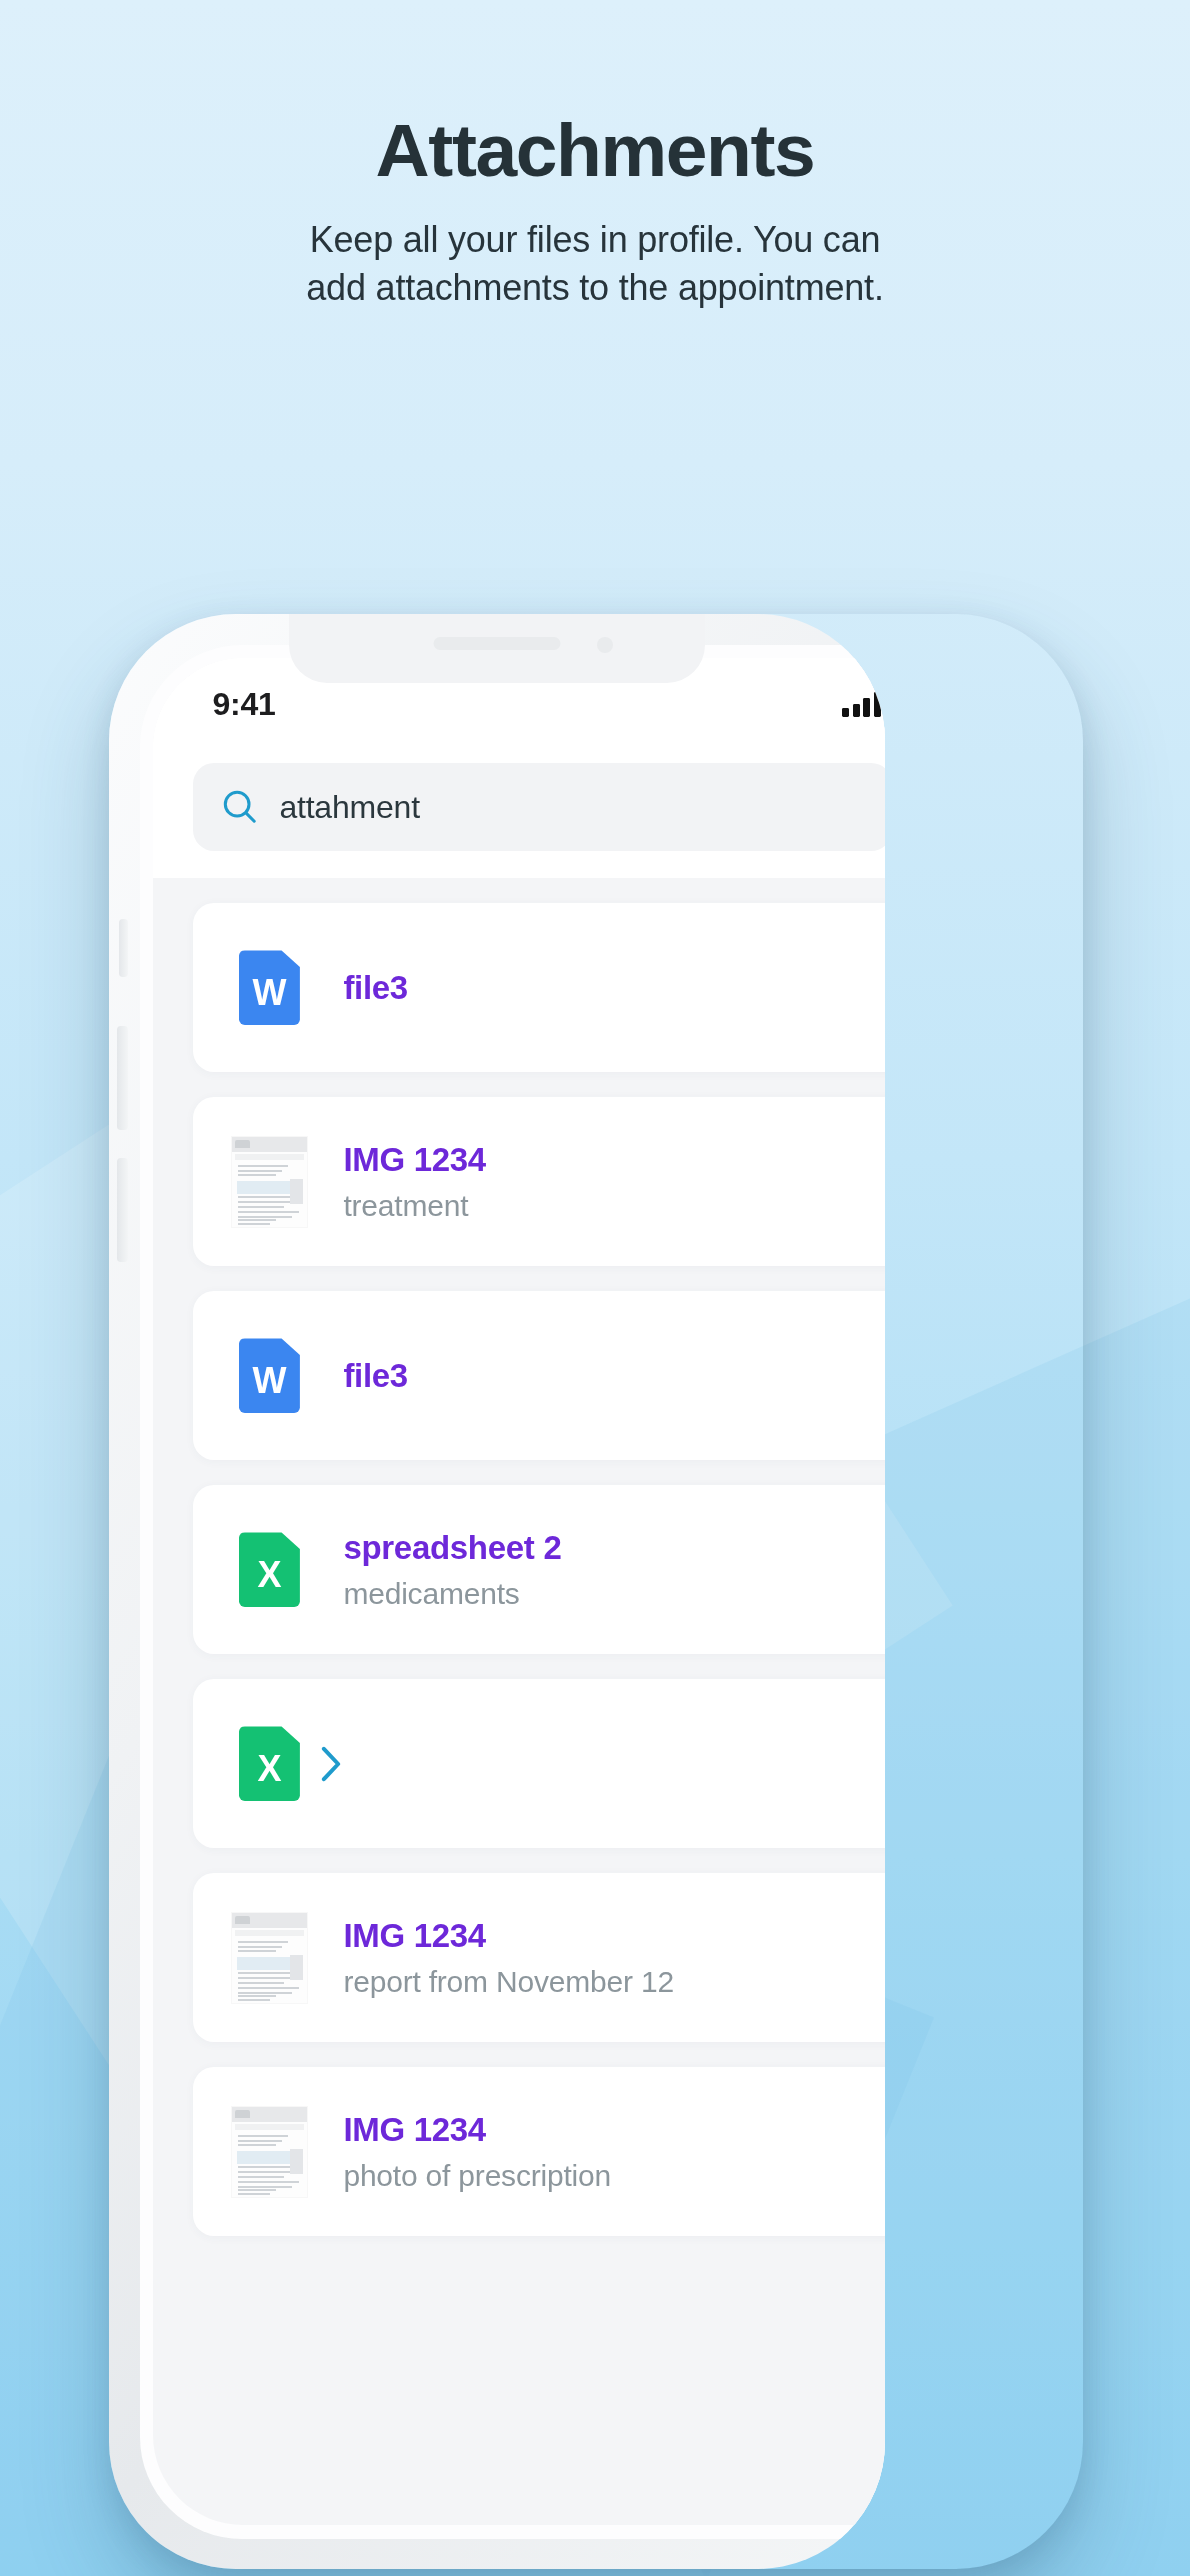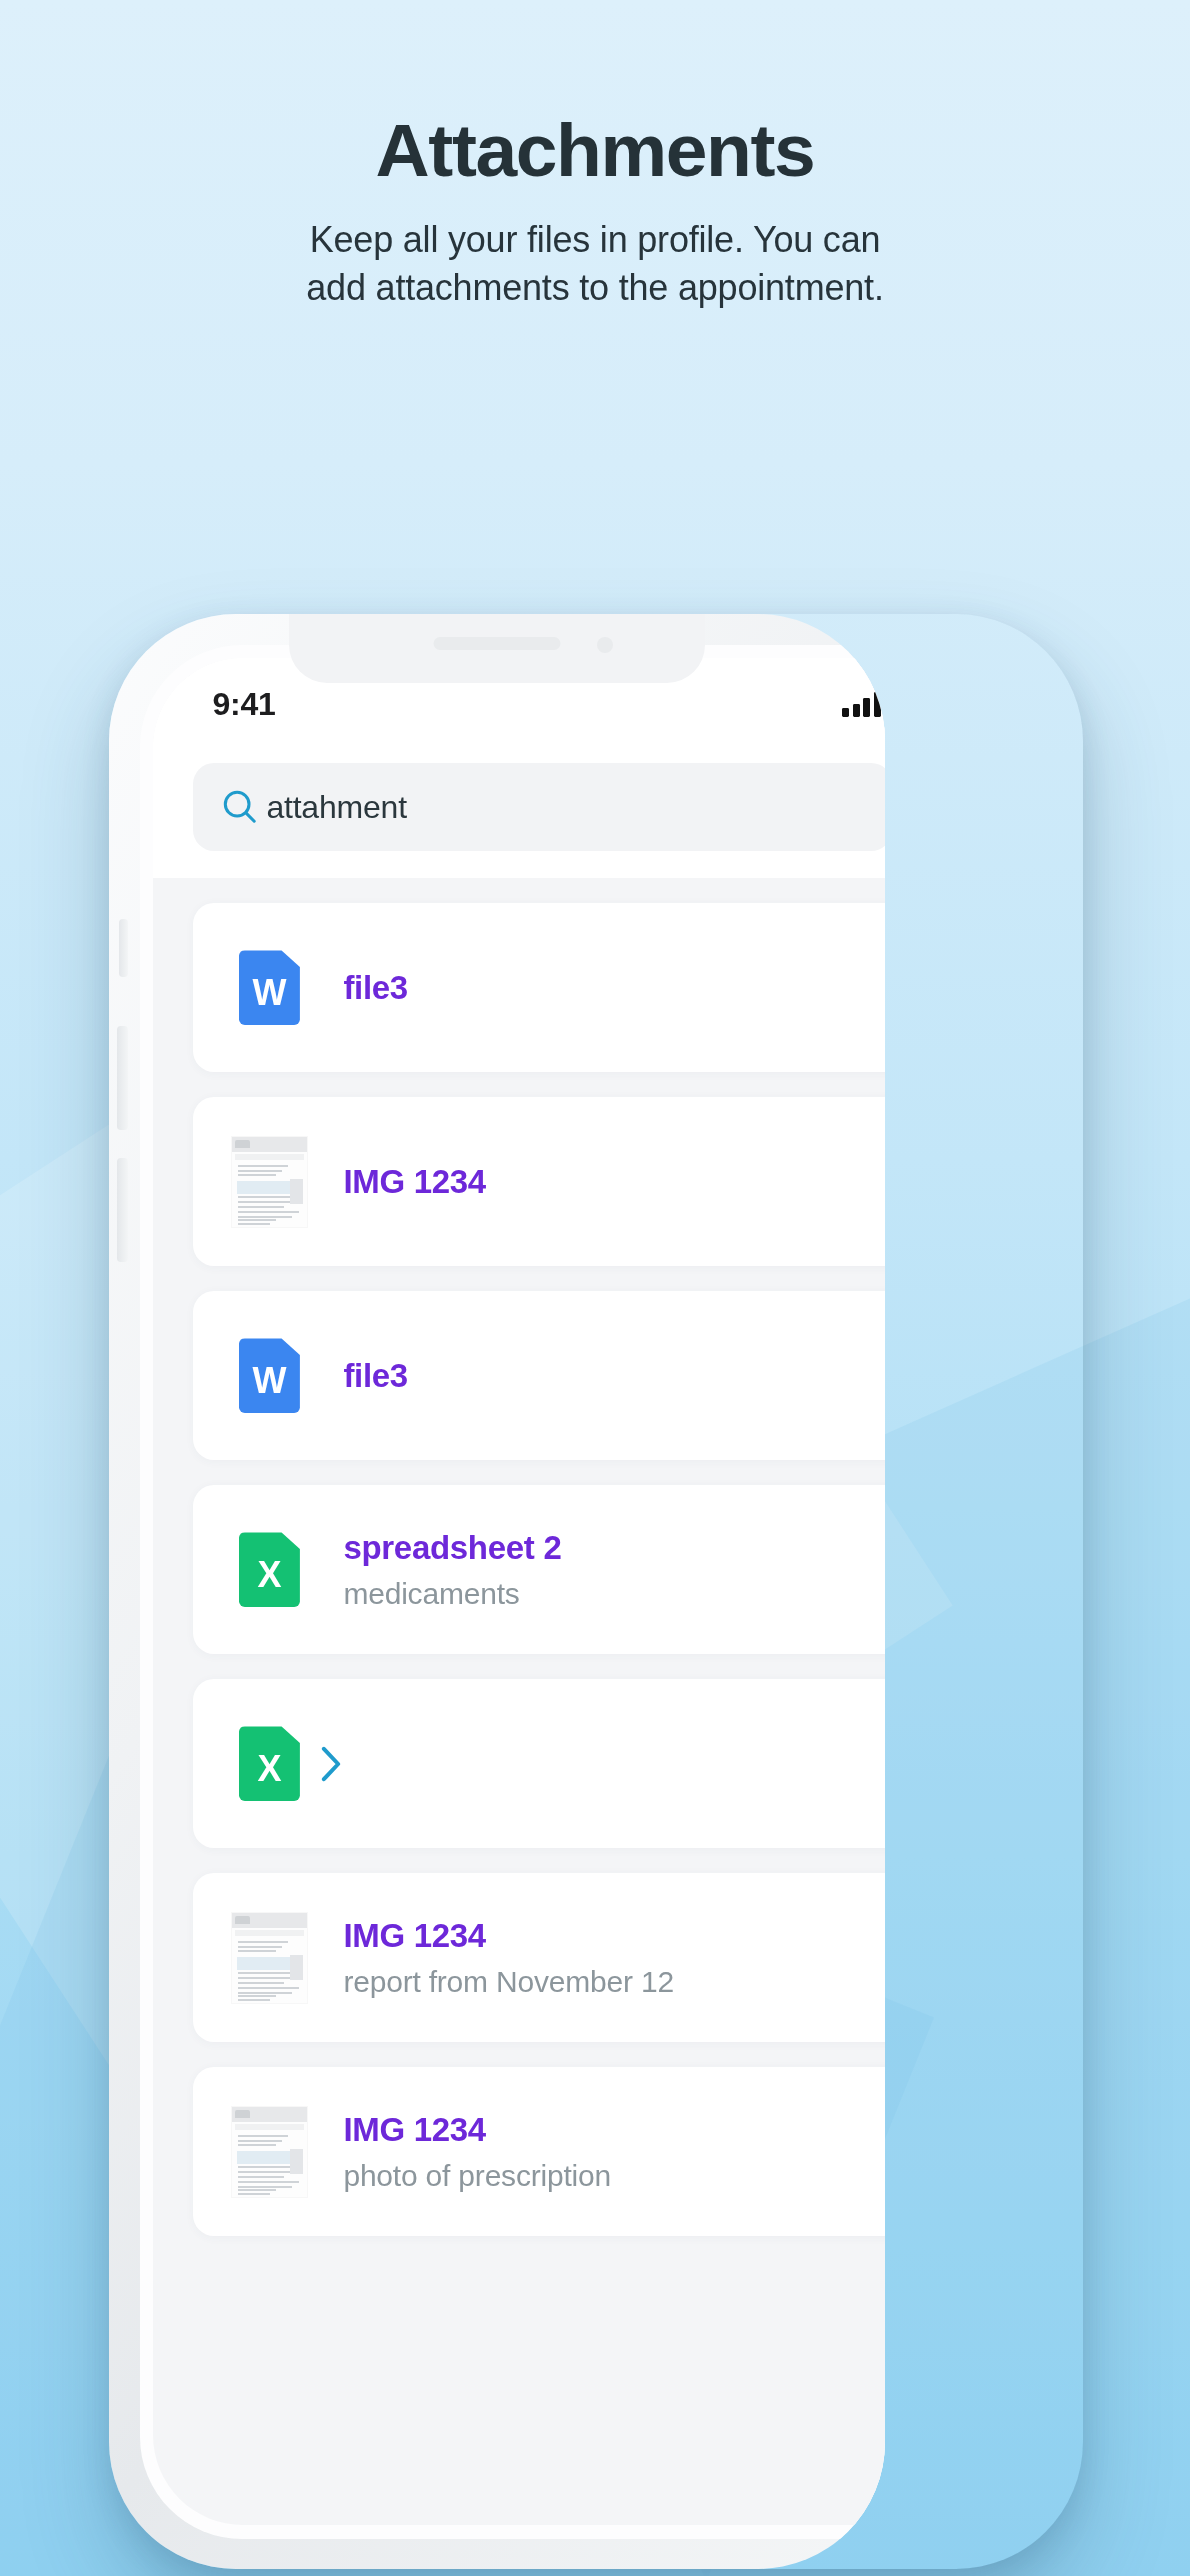--- a/index.html
+++ b/index.html
@@ -175,21 +175,21 @@
     background: #5b7fae;
   }
 
   
   .search-row {
     display: flex; align-items: center; gap: 19px;
     padding: 0 40px;
   }
   .search-field {
     flex: 1; height: 88px; border-radius: 21px; background: #f2f3f5;
-    display: flex; align-items: center; padding: 0 29px; gap: 8px;
+    display: flex; align-items: center; padding: 0 29px; gap: 21px;
   }
   .search-value {
     font-size: 32px; color: #2b373d; letter-spacing: -0.2px;
   }
   .add-btn {
     width: 88px; height: 88px; border-radius: 21px; background: #f2f3f5;
     display: flex; align-items: center; justify-content: center;
     flex-shrink: 0;
   }
 
@@ -357,20 +357,21 @@
                   <div class="tb-ln" style="left:5.8px;top:69px;width:46px"></div>
                   <div class="tb-ln" style="left:5.8px;top:74px;width:61px"></div>
                   <div class="tb-ln" style="left:5.8px;top:79px;width:54px"></div>
                   <div class="tb-img" style="right:3.8px;top:42px;width:13.4px;height:25px"></div>
                   <div class="tb-ln" style="left:5.8px;top:82px;width:38px"></div>
                   <div class="tb-ln" style="left:5.8px;top:86px;width:32px"></div>
                 </div>
               </div>
               <div class="card-text">
                 <div class="card-title">IMG 1234</div>
+                <div class="card-sub">treatment</div>
               </div>
               <div class="card-chev">
                 <svg width="25" height="40" viewBox="0 0 26 42">
                   <path d="M5 5l15 16L5 37" fill="none" stroke="#1f9bcc" stroke-width="4.2" stroke-linecap="round" stroke-linejoin="round"></path>
                 </svg>
               </div>
             </div>
             <div class="card">
               <div class="card-icon">
                 <div class="doc-icon">

